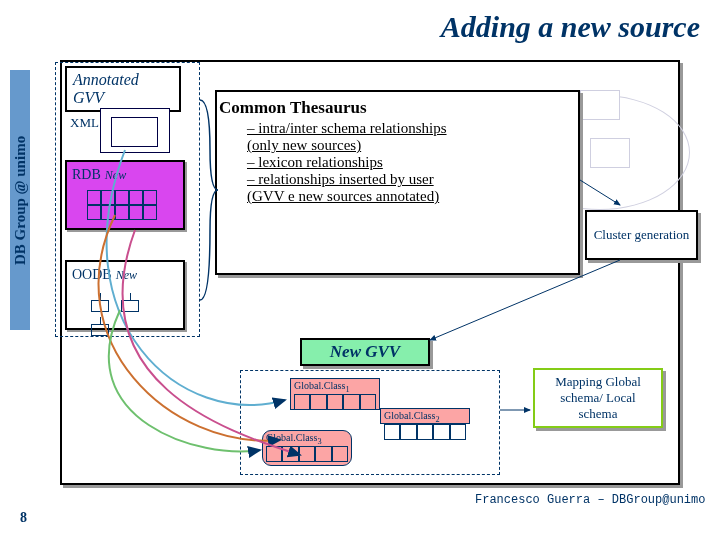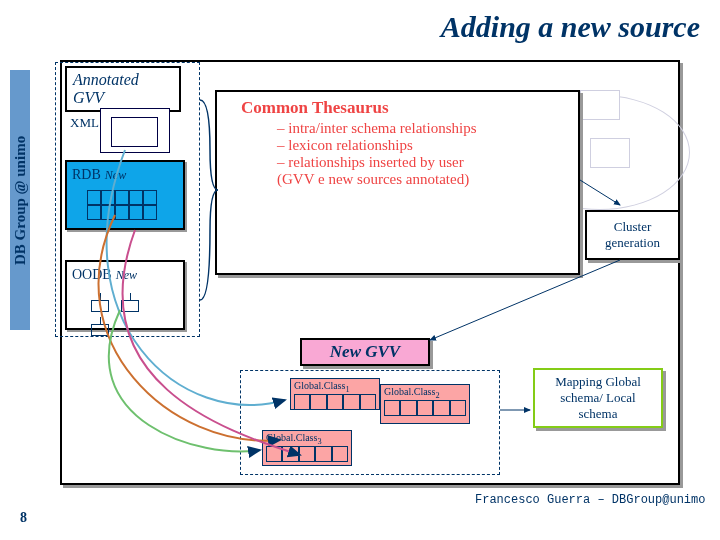--- a/index.html
+++ b/index.html
@@ -84,21 +84,21 @@
     width: 45px; height: 28px;
     border: 1px solid #004;
   }
   .rdb-box {
     position: absolute;
     left: 65px;
     top: 160px;
     width: 120px;
     height: 70px;
     border: 2px solid #000;
-    background: #0ea5e9;
+    background: #d946ef;
     box-shadow: 2px 2px 0 #999;
     padding: 3px 5px;
   }
   .rdb-box .lbl { font-size: 14px; color: #003366; }
   .rdb-box .new { font-style: italic; font-size: 12px; color: #003366; }
   .table-grid {
     position: absolute;
     left: 20px; top: 28px;
     width: 70px; height: 30px;
   }
@@ -142,36 +142,36 @@
   
   .thesaurus {
     position: absolute;
     left: 215px;
     top: 90px;
     width: 365px;
     height: 185px;
     border: 2px solid #000;
     background: #fff;
     box-shadow: 3px 3px 0 #999;
-    padding: 6px 24px;
+    padding: 6px 2px;
     font-size: 15px;
-    color: #ef4444;
+    color: #000000;
   }
   .thesaurus .heading {
     font-weight: bold;
     font-size: 17px;
     margin-bottom: 2px;
   }
-  .thesaurus .line { margin-left: 36px; }
+  .thesaurus .line { margin-left: 28px; text-decoration: underline; }
   
   .cluster-box {
     position: absolute;
     left: 585px;
     top: 210px;
-    width: 95px;
+    width: 113px;
     height: 50px;
     border: 2px solid #000;
     background: #fff;
     box-shadow: 3px 3px 0 #999;
     font-size: 13px;
     color: #003366;
     text-align: center;
     display: flex;
     align-items: center;
     justify-content: center;
@@ -196,21 +196,21 @@
     border-radius: 50%;
   }
   
   .new-gvv-title {
     position: absolute;
     left: 300px;
     top: 338px;
     width: 130px;
     height: 28px;
     border: 2px solid #000;
-    background: #f9a8d4;
+    background: #86efac;
     box-shadow: 3px 3px 0 #999;
     font-style: italic;
     font-weight: bold;
     font-size: 17px;
     color: #003366;
     text-align: center;
     line-height: 24px;
   }
   .gc {
     position: absolute;
@@ -223,22 +223,22 @@
   .gc-grid {
     width: 100%;
     height: 16px;
     display: flex;
   }
   .gc-grid span {
     flex: 1;
     border: 1px solid #003366;
   }
   .gc1 { left: 290px; top: 378px; width: 90px; height: 32px; }
-  .gc2 { left: 380px; top: 384px; width: 90px; height: 40px; }
-  .gc3 { left: 262px; top: 430px; width: 90px; height: 36px; }
+  .gc2 { left: 380px; top: 408px; width: 90px; height: 16px; }
+  .gc3 { left: 262px; top: 430px; width: 90px; height: 36px; border-radius: 9px; }
   .big-dashed-gvv {
     position: absolute;
     left: 240px;
     top: 370px;
     width: 260px;
     height: 105px;
     border: 1.5px dashed #003366;
   }
   
   .mapping-box {
@@ -339,20 +339,21 @@
   <div class="oval"></div>
   <div class="r" style="left:0;top:10px;width:40px;height:30px"></div>
   <div class="r" style="left:50px;top:0;width:40px;height:30px"></div>
   <div class="r" style="left:10px;top:55px;width:40px;height:30px"></div>
   <div class="r" style="left:60px;top:48px;width:40px;height:30px"></div>
 </div>
 
 <div class="thesaurus">
   <div class="heading">Common Thesaurus</div>
   <div class="line">– intra/inter schema relationships</div>
+  <div class="line">   (only new sources)</div>
   <div class="line">– lexicon relationships</div>
   <div class="line">– relationships inserted by user</div>
   <div class="line">   (GVV e new sources annotated)</div>
 </div>
 
 <div class="cluster-box">Cluster generation</div>
 
 <div class="new-gvv-title">New GVV</div>
 <div class="big-dashed-gvv"></div>
 

